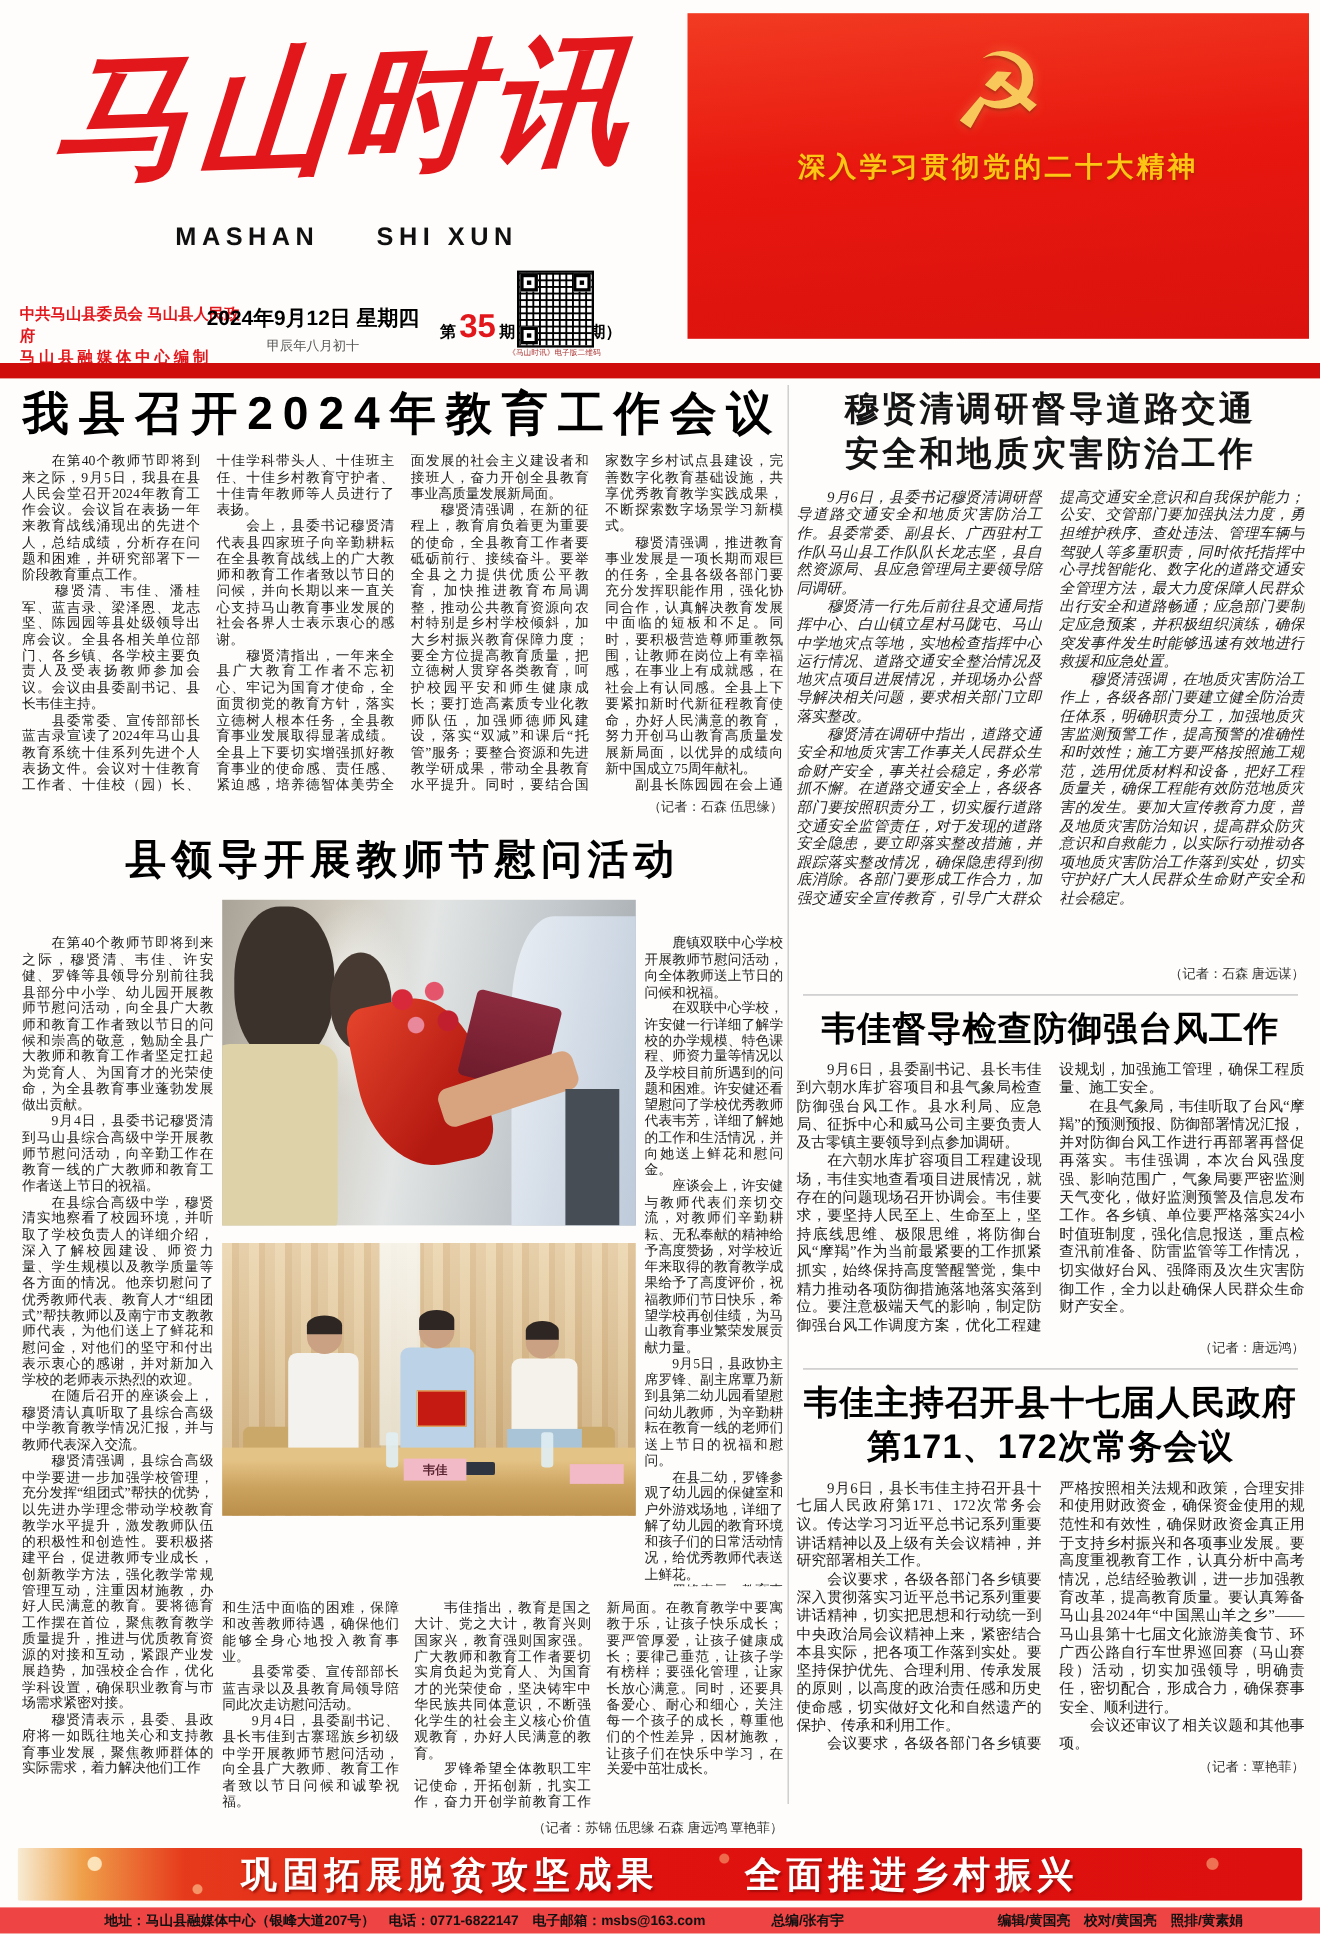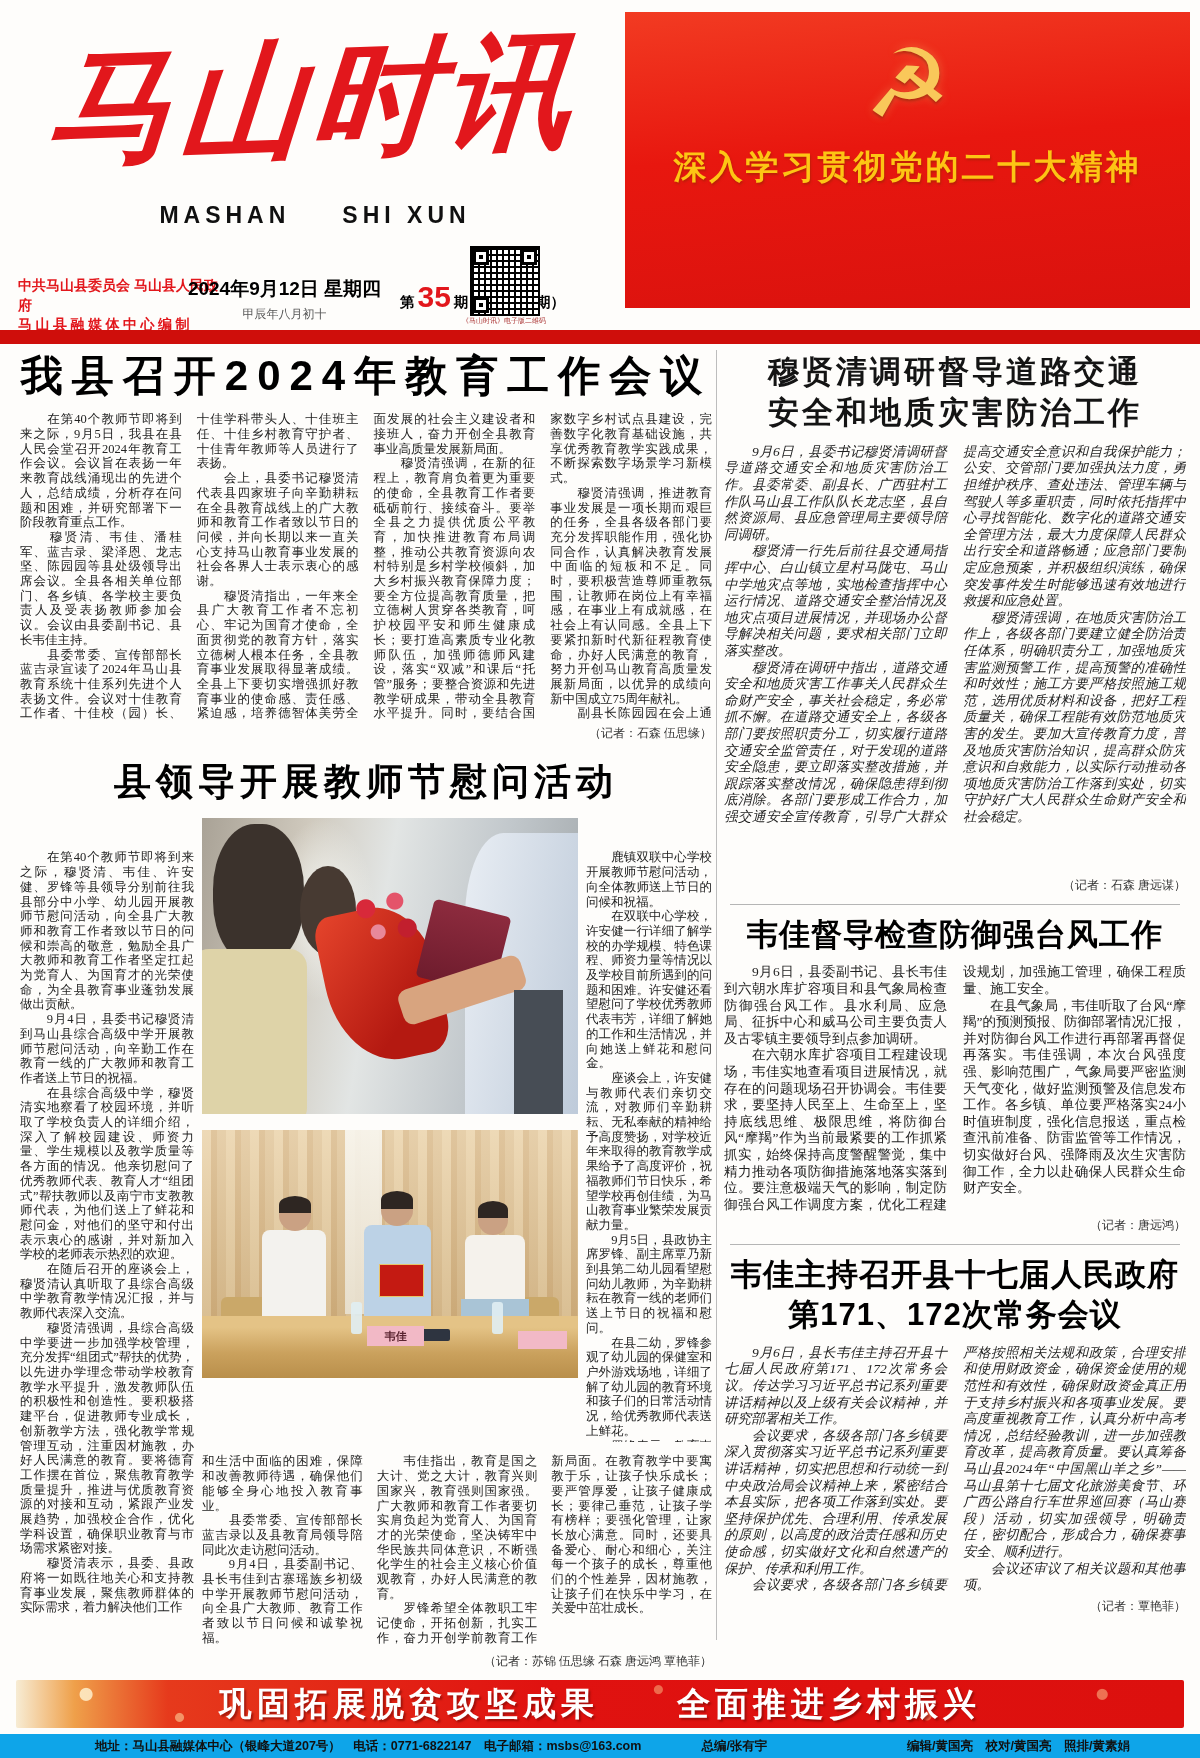--- a/index.html
+++ b/index.html
@@ -28,21 +28,21 @@
   .qr .f::after{content:"";position:absolute;left:3px;top:3px;width:4px;height:4px;background:#000;}
   .qr .f1{left:1px;top:1px}.qr .f2{right:1px;top:1px}.qr .f3{left:1px;bottom:1px}
   .qr-cap{position:absolute;left:442px;top:316px;width:124px;text-align:center;font-size:7px;color:#a33;
         font-family:"Liberation Sans",sans-serif;}
   
   .banner{position:absolute;left:625px;top:12px;width:565px;height:296px;
         background:linear-gradient(175deg,#f23b22 0%,#e8170f 45%,#da120e 100%);
         display:flex;flex-direction:column;align-items:center;font-family:"Liberation Sans","DejaVu Sans",sans-serif;}
   .emblem{margin-top:22px;font-size:96px;line-height:1.05;color:#f9c85a;
         text-shadow:0 2px 3px rgba(120,30,0,.55),0 0 10px rgba(255,215,120,.35);}
-  .slogan{margin-top:10px;font-size:33px;font-weight:900;color:#fdc514;letter-spacing:3px;
+  .slogan{margin-top:0;font-size:25px;font-weight:900;color:#fdc514;letter-spacing:3px;
         text-shadow:1px 2px 2px rgba(150,40,0,.5);}
   .rule{position:absolute;left:0;top:330px;width:1200px;height:14px;background:#cf0e0b;}
   .divider-v{position:absolute;left:716px;top:350px;width:1px;height:1290px;background:#bdbdbd;}
   
   .jtext{text-align:justify;white-space:pre-line;overflow:hidden;color:#222;margin-top:32px;}
   .byline{text-align:right;font-size:12px;color:#333;margin-top:3px;}
   
   .left-sec{position:absolute;left:20px;top:352px;width:692px;}
   .a1-head{font-family:"Liberation Sans","DejaVu Sans",sans-serif;font-weight:900;font-size:42px;
         letter-spacing:9px;text-align:center;color:#000;line-height:1.15;}
@@ -102,35 +102,35 @@
   .p2-book{left:56%;bottom:15%;width:10%;height:5%;background:#2e3440;border-radius:2px;}
   
   .right-sec{position:absolute;left:724px;top:352px;width:462px;}
   .r-serif-head{font-family:"Liberation Serif","DejaVu Serif",serif;font-weight:600;font-size:31px;
         letter-spacing:3px;text-align:center;color:#141414;line-height:1.32;}
   .r-sans-head{font-family:"Liberation Sans","DejaVu Sans",sans-serif;font-weight:900;font-size:31px;
         letter-spacing:1px;text-align:center;color:#000;line-height:1.28;}
   .r-body{margin-top:10px;column-count:2;column-gap:16px;font-size:13.5px;line-height:16.6px;}
   .r1-body{height:430px;font-style:italic;}
   .r2-body{height:250px;}
-  .r3-body{height:250px;font-style:italic;}
+  .r3-body{height:250px;}
   .sep{height:1px;background:#b5b5b5;margin:10px 6px;}
   
   .bot-banner{position:absolute;left:16px;top:1680px;width:1168px;height:48px;display:flex;align-items:center;
         justify-content:center;gap:78px;border-radius:2px;
         background:
         radial-gradient(circle at 6% 30%,rgba(255,240,205,.85) 0 6px,transparent 7px),
         radial-gradient(circle at 14% 78%,rgba(255,222,165,.55) 0 4px,transparent 5px),
         radial-gradient(circle at 55% 20%,rgba(255,215,150,.45) 0 4px,transparent 5px),
         radial-gradient(circle at 78% 75%,rgba(255,215,150,.4) 0 4px,transparent 5px),
         radial-gradient(circle at 93% 30%,rgba(255,210,150,.5) 0 5px,transparent 6px),
         linear-gradient(90deg,#f7ecd4 0,#efa04a 5%,#e63a1c 13%,#e01210 45%,#dc100e 100%);}
   .bot-banner span{font-family:"Liberation Sans","DejaVu Sans",sans-serif;font-weight:900;font-size:33px;
         color:#fff;letter-spacing:5px;text-shadow:2px 2px 2px rgba(120,10,5,.6);}
-  .footer{position:absolute;left:0;top:1734px;width:1200px;height:24px;background:#0ea5e9;display:flex;
+  .footer{position:absolute;left:0;top:1734px;width:1200px;height:24px;background:#ef4444;display:flex;
         align-items:center;font-family:"Liberation Sans",sans-serif;font-size:12.5px;font-weight:bold;color:#111;}
   .footer .fl{margin-left:95px;}
   .footer .fm{margin-left:60px;}
   .footer .fr{margin-left:auto;margin-right:70px;}
 </style>
 </head>
 <body>
 
 <div class="page">
 

